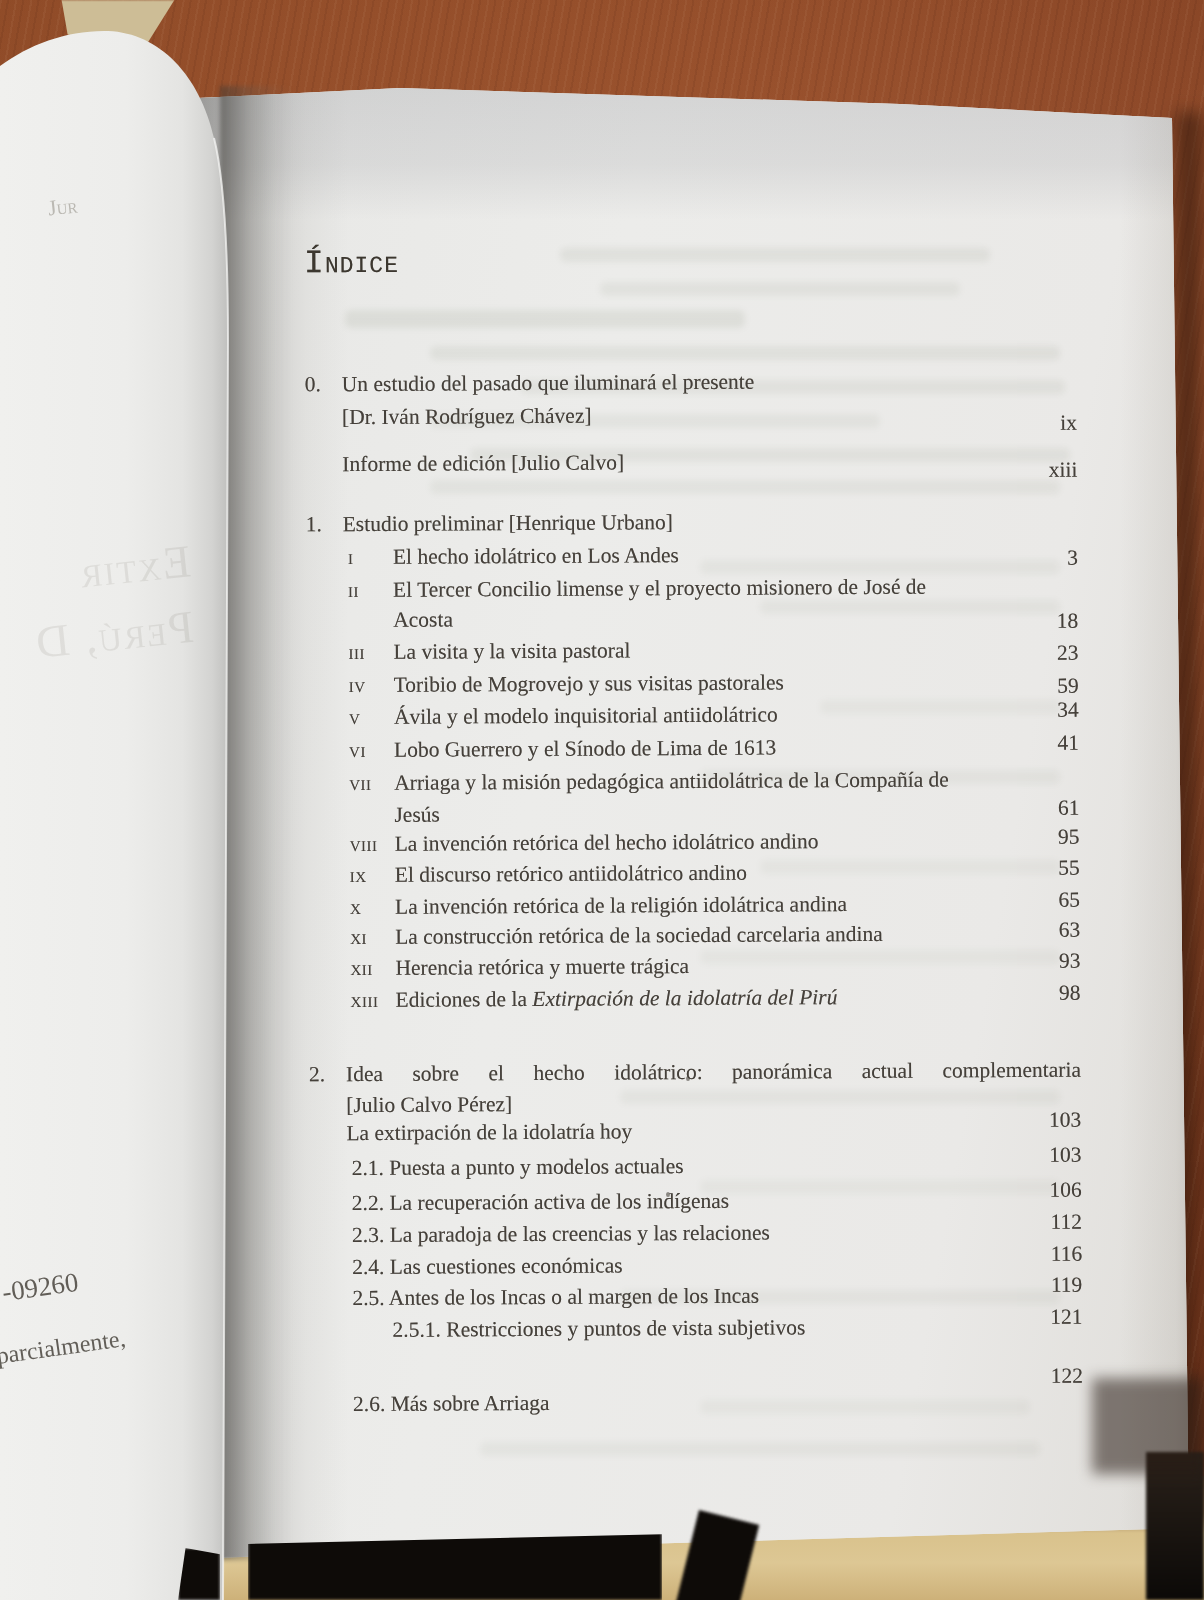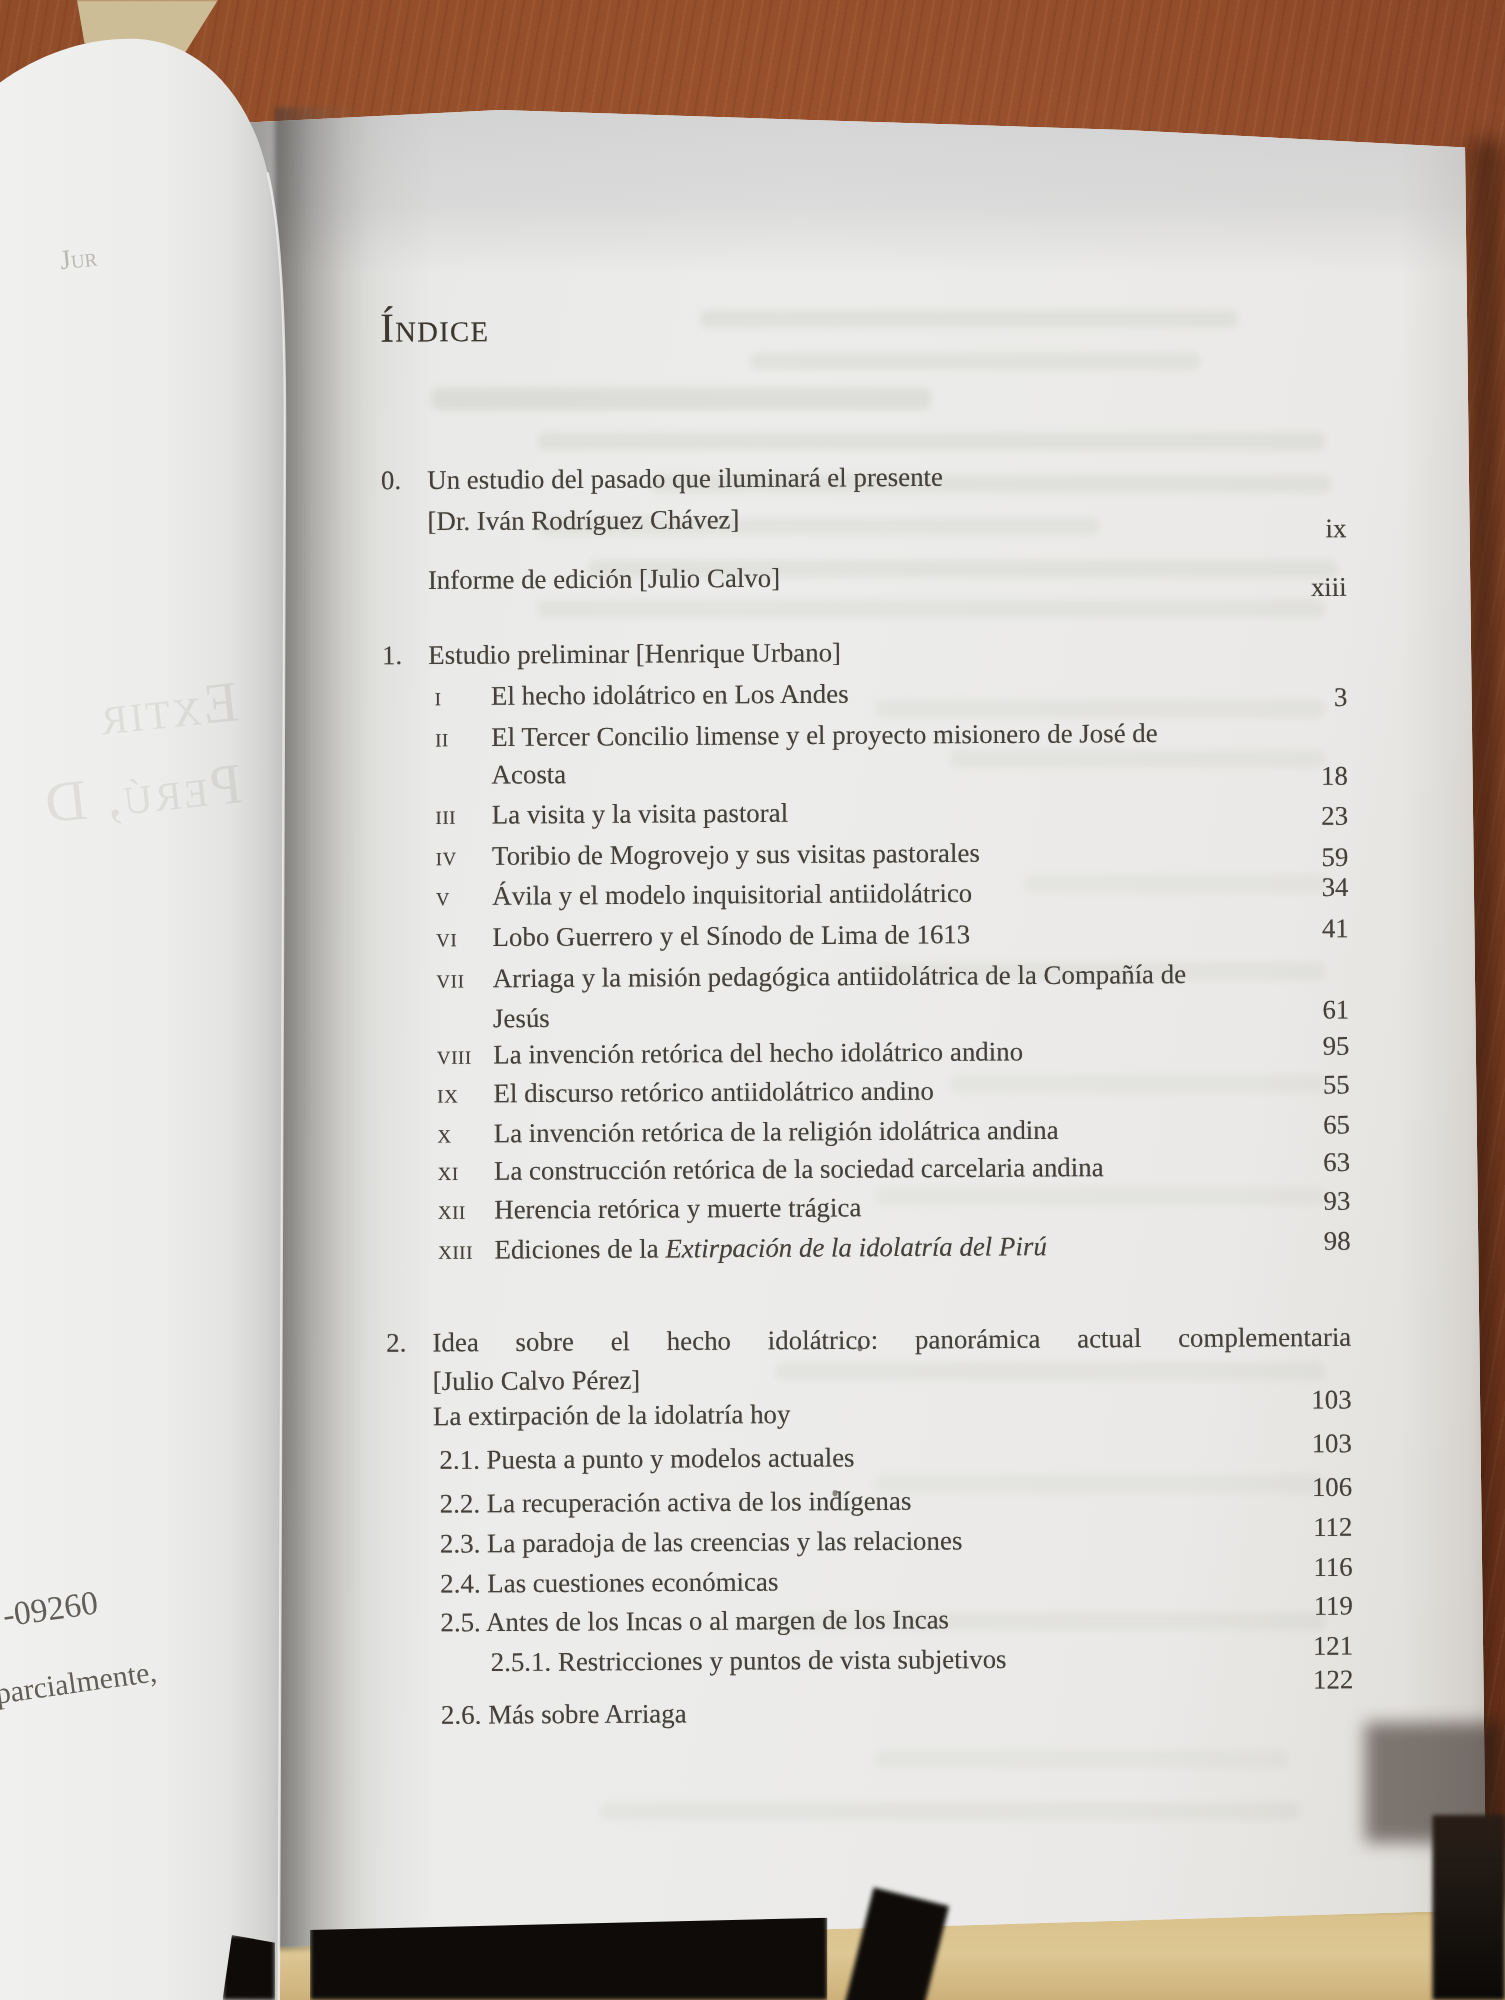--- a/index.html
+++ b/index.html
@@ -31,32 +31,32 @@
   .right-inner-shade{position:absolute;left:1120px;top:100px;width:70px;height:1440px;
     background:linear-gradient(90deg,rgba(0,0,0,0),rgba(140,132,120,.14) 80%,rgba(120,112,100,.22));}
   .bleed{position:absolute;height:14px;background:#77806a;filter:blur(3px);border-radius:6px;}
   .speck{position:absolute;width:4px;height:5px;background:rgba(60,55,48,.55);border-radius:50%;}
 
   
   .content{position:absolute;left:200px;top:90px;width:875px;height:1460px;
     transform:rotate(-.35deg);transform-origin:0 0;
     color:#45403a;text-shadow:0 0 .6px rgba(69,64,58,.45);font-size:21.5px;}
   .page-title{position:absolute;top:156px;left:103px;font-variant:small-caps;
-    font-size:33px;letter-spacing:1px;color:#3c372f;}
+    font-size:33px;letter-spacing:1px;color:#3c372f;font-family:Liberation Mono, monospace;}
   .row{position:absolute;right:0;display:flex;align-items:baseline;line-height:28px;}
   .ncol{width:37px;flex:none;}
   .rncol{width:45px;flex:none;font-variant:small-caps;letter-spacing:.5px;}
   .lbl{white-space:nowrap;}
   .lbl-j{width:735px;text-align:justify;text-align-last:justify;}
   .pg{margin-left:auto;padding-left:10px;}
   .pg-dn{transform:translateY(10px);}  
   .pg-u1{transform:translateY(5px);}
   .pg-u2{transform:translateY(-3px);}
   .pg-u3{transform:translateY(-9px);}
-  .pg-u4{transform:translateY(-24px);}
+  .pg-u4{transform:translateY(-24px);margin-top:32px;}
 
   
   .left-page{position:absolute;left:0;top:0;width:240px;height:1600px;}
   .ghost{position:absolute;color:#6f6a5e;font-variant:small-caps;}
   .g-top{left:48px;top:194px;font-size:22px;opacity:.40;transform:rotate(-6deg);}
   .g-big1{left:78px;top:540px;font-size:46px;letter-spacing:2px;opacity:.12;transform:scaleX(-1) rotate(6deg);}
   .g-big2{left:34px;top:608px;font-size:46px;letter-spacing:2px;opacity:.12;transform:scaleX(-1) rotate(6deg);}
   .g-code{left:2px;top:1272px;font-size:27px;opacity:.88;transform:rotate(-8deg);color:#4e4a43;font-variant:normal;}
   .g-word{left:-4px;top:1334px;font-size:24px;opacity:.88;transform:rotate(-8deg);color:#4e4a43;font-variant:normal;}
 

